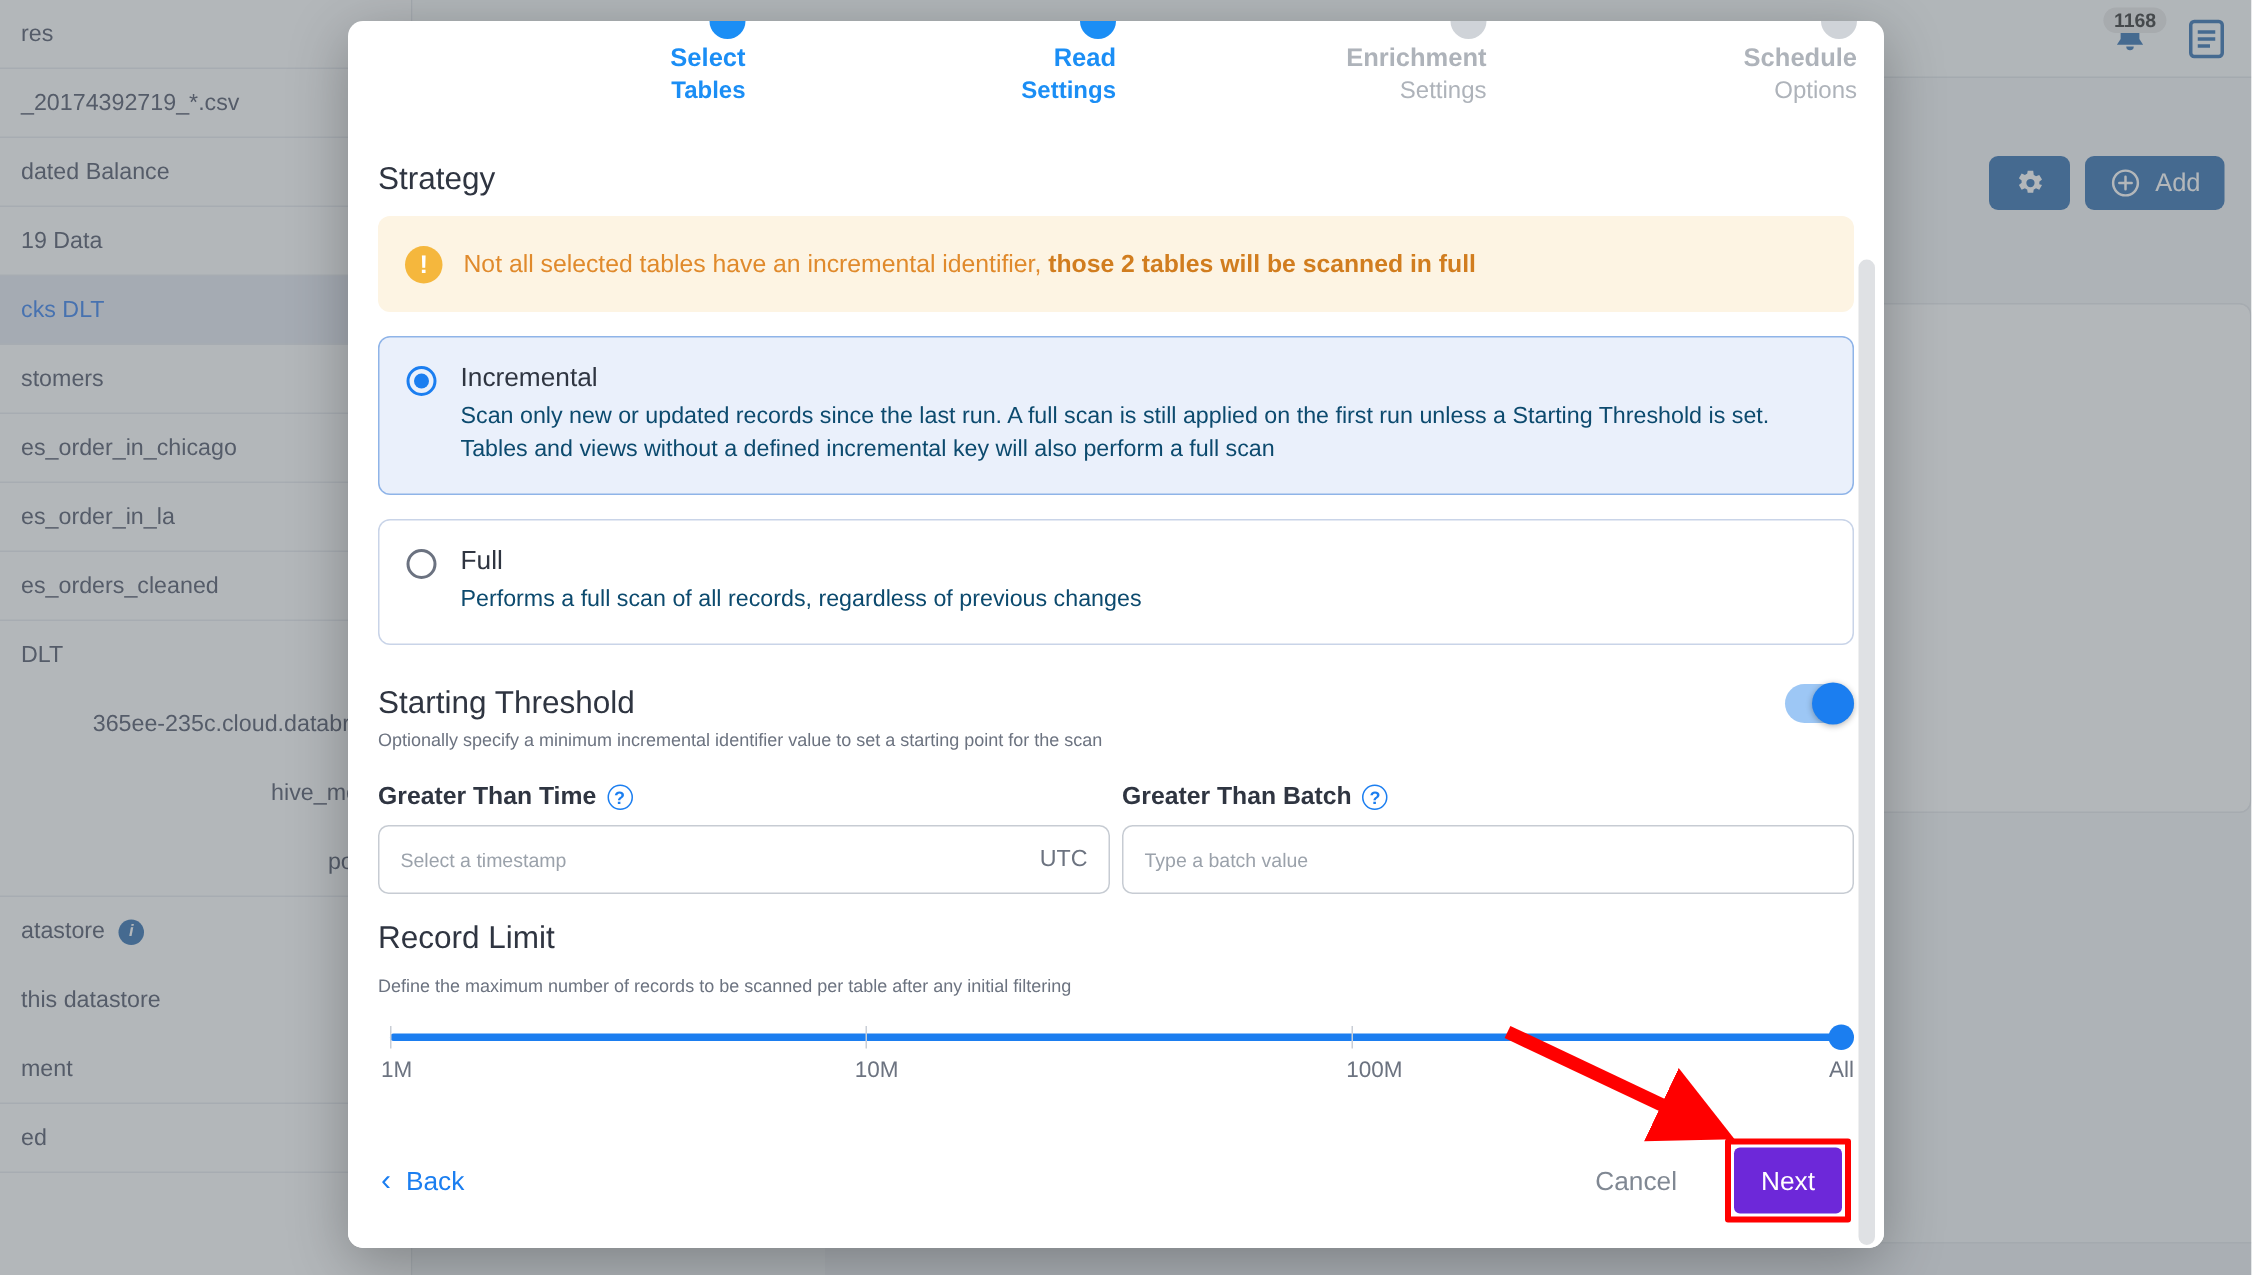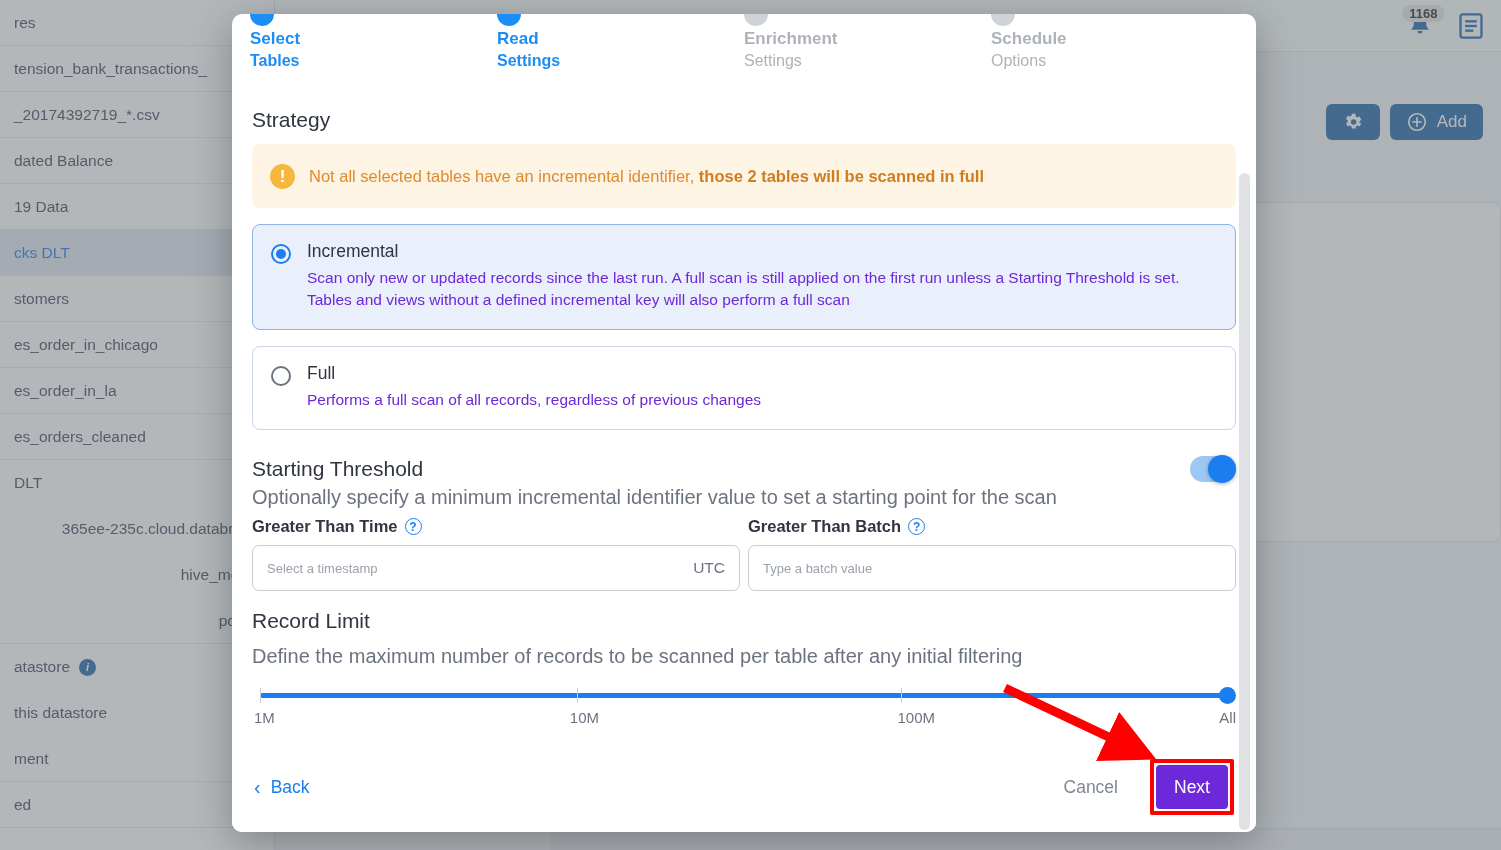--- a/index.html
+++ b/index.html
@@ -141,21 +141,21 @@
 
   .stepper {
     position: relative;
     height: 76px;
     display: flex;
     padding: 0 18px;
   }
   .step {
     flex: 1;
     position: relative;
-    display: flex; flex-direction: column; align-items: flex-start;
+    display: flex; flex-direction: column; align-items: flex-end;
     padding-top: 14px;
   }
   .step-dot {
     position: absolute; top: -12px;
     width: 24px; height: 24px; border-radius: 50%;
     background: #cfd3d8;
   }
   .step.active .step-dot { background: #1b8ef5; }
   .step-top {
     font-size: 17px; font-weight: 700; color: #aeb3ba; line-height: 22px;
@@ -207,39 +207,39 @@
     width: 20px; height: 20px; border-radius: 50%;
     border: 2px solid #6b7280; flex: 0 0 auto; margin-top: 3px;
     display: flex; align-items: center; justify-content: center;
   }
   .opt.selected .radio { border-color: #1b7ef0; }
   .opt.selected .radio::after {
     content: ''; width: 10px; height: 10px; border-radius: 50%;
     background: #1b7ef0;
   }
   .opt-title { font-size: 17.5px; color: #2f3541; margin-bottom: 5px; }
-  .opt-desc { font-size: 15.5px; color: #6d28d9; line-height: 22px; max-width: 880px; }
+  .opt-desc { font-size: 15.5px; color: #0c4a6e; line-height: 22px; max-width: 880px; }
 
   .thr-head {
     display: flex; align-items: center; justify-content: space-between;
     margin-top: 26px;
   }
   .toggle {
     width: 46px; height: 26px; border-radius: 13px;
     background: #9dc7f5; position: relative; cursor: pointer;
   }
   .toggle::after {
     content: ''; position: absolute; right: 0; top: -1px;
     width: 28px; height: 28px; border-radius: 50%;
     background: #1b7ef0;
     box-shadow: 0 1px 4px rgba(0,0,0,0.3);
   }
-  .sec-sub { font-size: 20px; color: #6c7380; margin-top: 4px; }
-
-  .fields { display: flex; gap: 8px; margin-top: 8px; }
+  .sec-sub { font-size: 12px; color: #6c7380; margin-top: 4px; }
+
+  .fields { display: flex; gap: 8px; margin-top: 22px; }
   .field { flex: 1; }
   .field-label {
     font-size: 16.5px; color: #2f3541; font-weight: 700;
     display: flex; align-items: center; gap: 7px; margin-bottom: 9px;
   }
   .help-icon {
     width: 17px; height: 17px; border-radius: 50%;
     border: 1.5px solid #1b7ef0; color: #1b7ef0;
     font-size: 12px; font-weight: 700;
     display: flex; align-items: center; justify-content: center;
@@ -329,23 +329,20 @@
 </head>
 <body>
 
 <div id="root">
 
   <div class="backdrop">
 
     <div class="bg-left">
       <div class="bg-row sep">
           <span class="lbl">res</span>
-        </div>
-      <div class="bg-row sep">
-          <span class="lbl">tension_bank_transactions_</span>
         </div>
       <div class="bg-row sep">
           <span class="lbl">_20174392719_*.csv</span>
         </div>
       <div class="bg-row sep">
           <span class="lbl">dated Balance</span>
         </div>
       <div class="bg-row sep">
           <span class="lbl">19 Data</span>
         </div>

